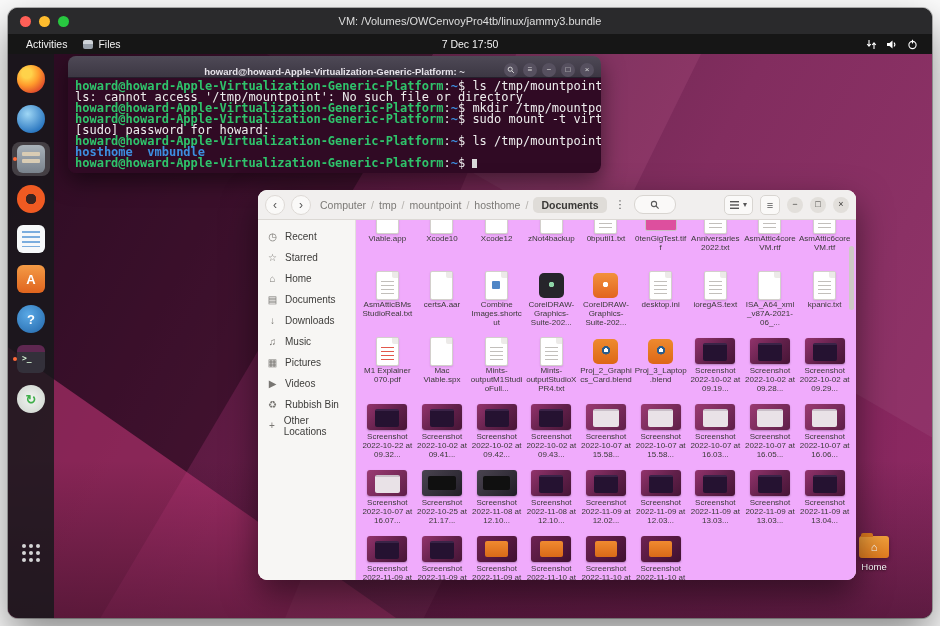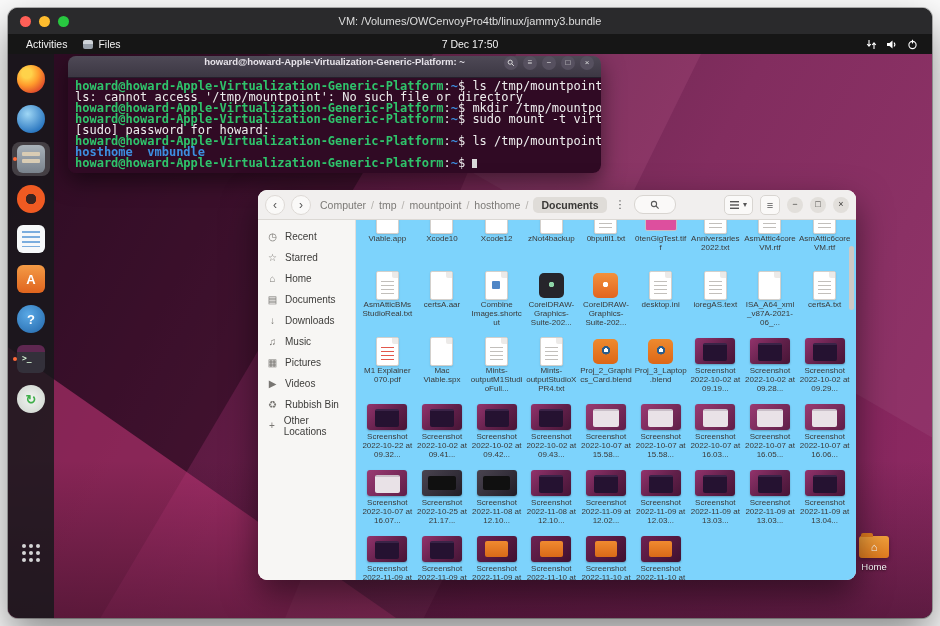--- a/index.html
+++ b/index.html
@@ -49,21 +49,21 @@
   .di-terminal{background:linear-gradient(#5e2750 0 7px,#33303a 7px);border-radius:6px;}
   .di-terminal::after{content:">_";position:absolute;left:5px;top:9px;color:#d6f5d6;font:bold 8px "DejaVu Sans Mono",monospace;}
   .di-updater{border-radius:50%;background:radial-gradient(#f2f4f2,#cbd2cb);}
   .di-updater::after{content:"↻";position:absolute;inset:0;display:flex;align-items:center;justify-content:center;color:#3fae4a;font-weight:bold;font-size:13px;}
   .show-apps{margin-top:auto;margin-bottom:48px;width:38px;height:34px;display:flex;align-items:center;justify-content:center;}
   .dots{width:4px;height:4px;border-radius:50%;background:#d5d5d5;display:block;margin-right:14px;margin-bottom:14px;
     box-shadow:7px 0 #d5d5d5,14px 0 #d5d5d5,0 7px #d5d5d5,7px 7px #d5d5d5,14px 7px #d5d5d5,0 14px #d5d5d5,7px 14px #d5d5d5,14px 14px #d5d5d5;}
   
   .term{position:absolute;left:60px;top:2px;width:533px;height:117px;border-radius:8px;overflow:hidden;
     box-shadow:0 8px 22px rgba(0,0,0,.5);z-index:2;display:flex;flex-direction:column;}
-  .term-titlebar{height:21px;background:linear-gradient(#4e4956,#3c3743);display:flex;align-items:flex-start;position:relative;flex:0 0 auto;border-bottom:1px solid #241f2b;}
+  .term-titlebar{height:21px;background:linear-gradient(#4e4956,#3c3743);display:flex;align-items:flex-end;position:relative;flex:0 0 auto;border-bottom:1px solid #241f2b;}
   .term-title{position:absolute;left:0;right:0;text-align:center;color:#e7e3ea;font-size:9.5px;font-weight:bold;}
   .term-btns{margin-left:auto;display:flex;gap:5px;margin-right:7px;z-index:1;align-items:center;}
   .tbtn{width:14px;height:14px;border-radius:50%;background:#56505f;color:#ddd;font-size:8px;display:flex;align-items:center;justify-content:center;line-height:1;}
   .term-body{flex:1;background:#300a24;padding:3px 7px;font-family:"DejaVu Sans Mono",monospace;font-size:12px;line-height:11px;white-space:pre;color:#fff;}
   .tgreen{color:#2fc36b;font-weight:bold;}
   .tblue{color:#3d8fe0;font-weight:bold;}
   .tfg{color:#eeeeee;}
   .cursor{display:inline-block;width:5px;height:9px;background:#d9d9d9;vertical-align:-1px;}
   
   .fwin{position:absolute;left:250px;top:136px;width:598px;height:390px;border-radius:9px;overflow:hidden;
@@ -76,21 +76,21 @@
   .kebab{color:#555;font-size:11px;padding:0 2px;}
   .searchchip{width:40px;height:17px;border:1px solid #d8d5d1;background:#faf9f8;border-radius:9px;display:flex;align-items:center;justify-content:center;}
   .hright{margin-left:auto;display:flex;align-items:center;gap:7px;}
   .viewbtn{height:18px;border:1px solid #d8d5d1;background:#faf9f8;border-radius:5px;display:flex;align-items:center;padding:0 5px;gap:4px;color:#555;font-size:8px;}
   .menubtn{width:18px;height:18px;border:1px solid #d8d5d1;background:#faf9f8;border-radius:5px;display:flex;align-items:center;justify-content:center;color:#555;font-size:11px;}
   .wbtn{width:16px;height:16px;border-radius:50%;background:#e2dfdb;color:#3c3b39;font-size:9px;display:flex;align-items:center;justify-content:center;line-height:1;}
   .fbody{flex:1;display:flex;min-height:0;}
   .fsidebar{width:97px;background:#f7f6f4;border-right:1px solid #e2dfdb;padding-top:6px;flex:0 0 auto;}
   .sb-item{display:flex;align-items:center;gap:7px;height:21px;padding:0 9px;font-size:10px;color:#3d3c3a;}
   .sb-icon{width:11px;color:#787672;font-size:10px;text-align:center;}
-  .fcontent{flex:1;position:relative;overflow:hidden;background:#7dd3fc;}
+  .fcontent{flex:1;position:relative;overflow:hidden;background:#f0abfc;}
   .fgrid{display:grid;grid-template-columns:repeat(9,1fr);padding:0 4px;margin-top:-18px;}
   .cell{height:64px;display:flex;flex-direction:column;align-items:center;padding-top:2px;overflow:hidden;}
   .icw{height:30px;display:flex;align-items:center;justify-content:center;flex:0 0 auto;}
   .fname{font-size:8px;line-height:9px;color:#3a3938;text-align:center;max-height:27px;overflow:hidden;word-break:break-word;overflow-wrap:anywhere;padding:0 1px;}
   .fi{position:relative;}
   .fi-sheet,.fi-text,.fi-pdf,.fi-shortcut{width:21px;height:27px;background:#fff;border:1px solid #d3d0cc;border-radius:2px;box-shadow:0 1px 2px rgba(0,0,0,.12);}
   .fi-sheet::before,.fi-text::before,.fi-pdf::before,.fi-shortcut::before{content:"";position:absolute;top:0;right:0;width:6px;height:6px;background:#eceae8;border-bottom-left-radius:2px;}
   .fi-text::after{content:"";position:absolute;left:4px;right:4px;top:9px;bottom:5px;background:repeating-linear-gradient(to bottom,#c2bfbb 0 1px,transparent 1px 4px);}
   .fi-pdf::after{content:"";position:absolute;left:4px;right:4px;top:9px;bottom:5px;background:repeating-linear-gradient(to bottom,#e2574b 0 1px,transparent 1px 4px);}
   .fi-shortcut::after{content:"";position:absolute;left:6px;top:9px;width:8px;height:8px;background:#4f86c6;border-radius:1px;}
@@ -414,21 +414,21 @@
               <div class="cell">
                 <div class="icw">
                   <div class="fi fi-sheet"></div>
                 </div>
                 <div class="fname">ISA_A64_xml_v87A-2021-06_...</div>
               </div>
               <div class="cell">
                 <div class="icw">
                   <div class="fi fi-text"></div>
                 </div>
-                <div class="fname">certsA.txt</div>
+                <div class="fname">kpanic.txt</div>
               </div>
               <div class="cell">
                 <div class="icw">
                   <div class="fi fi-pdf"></div>
                 </div>
                 <div class="fname">M1 Explainer 070.pdf</div>
               </div>
               <div class="cell">
                 <div class="icw">
                   <div class="fi fi-sheet"></div>

